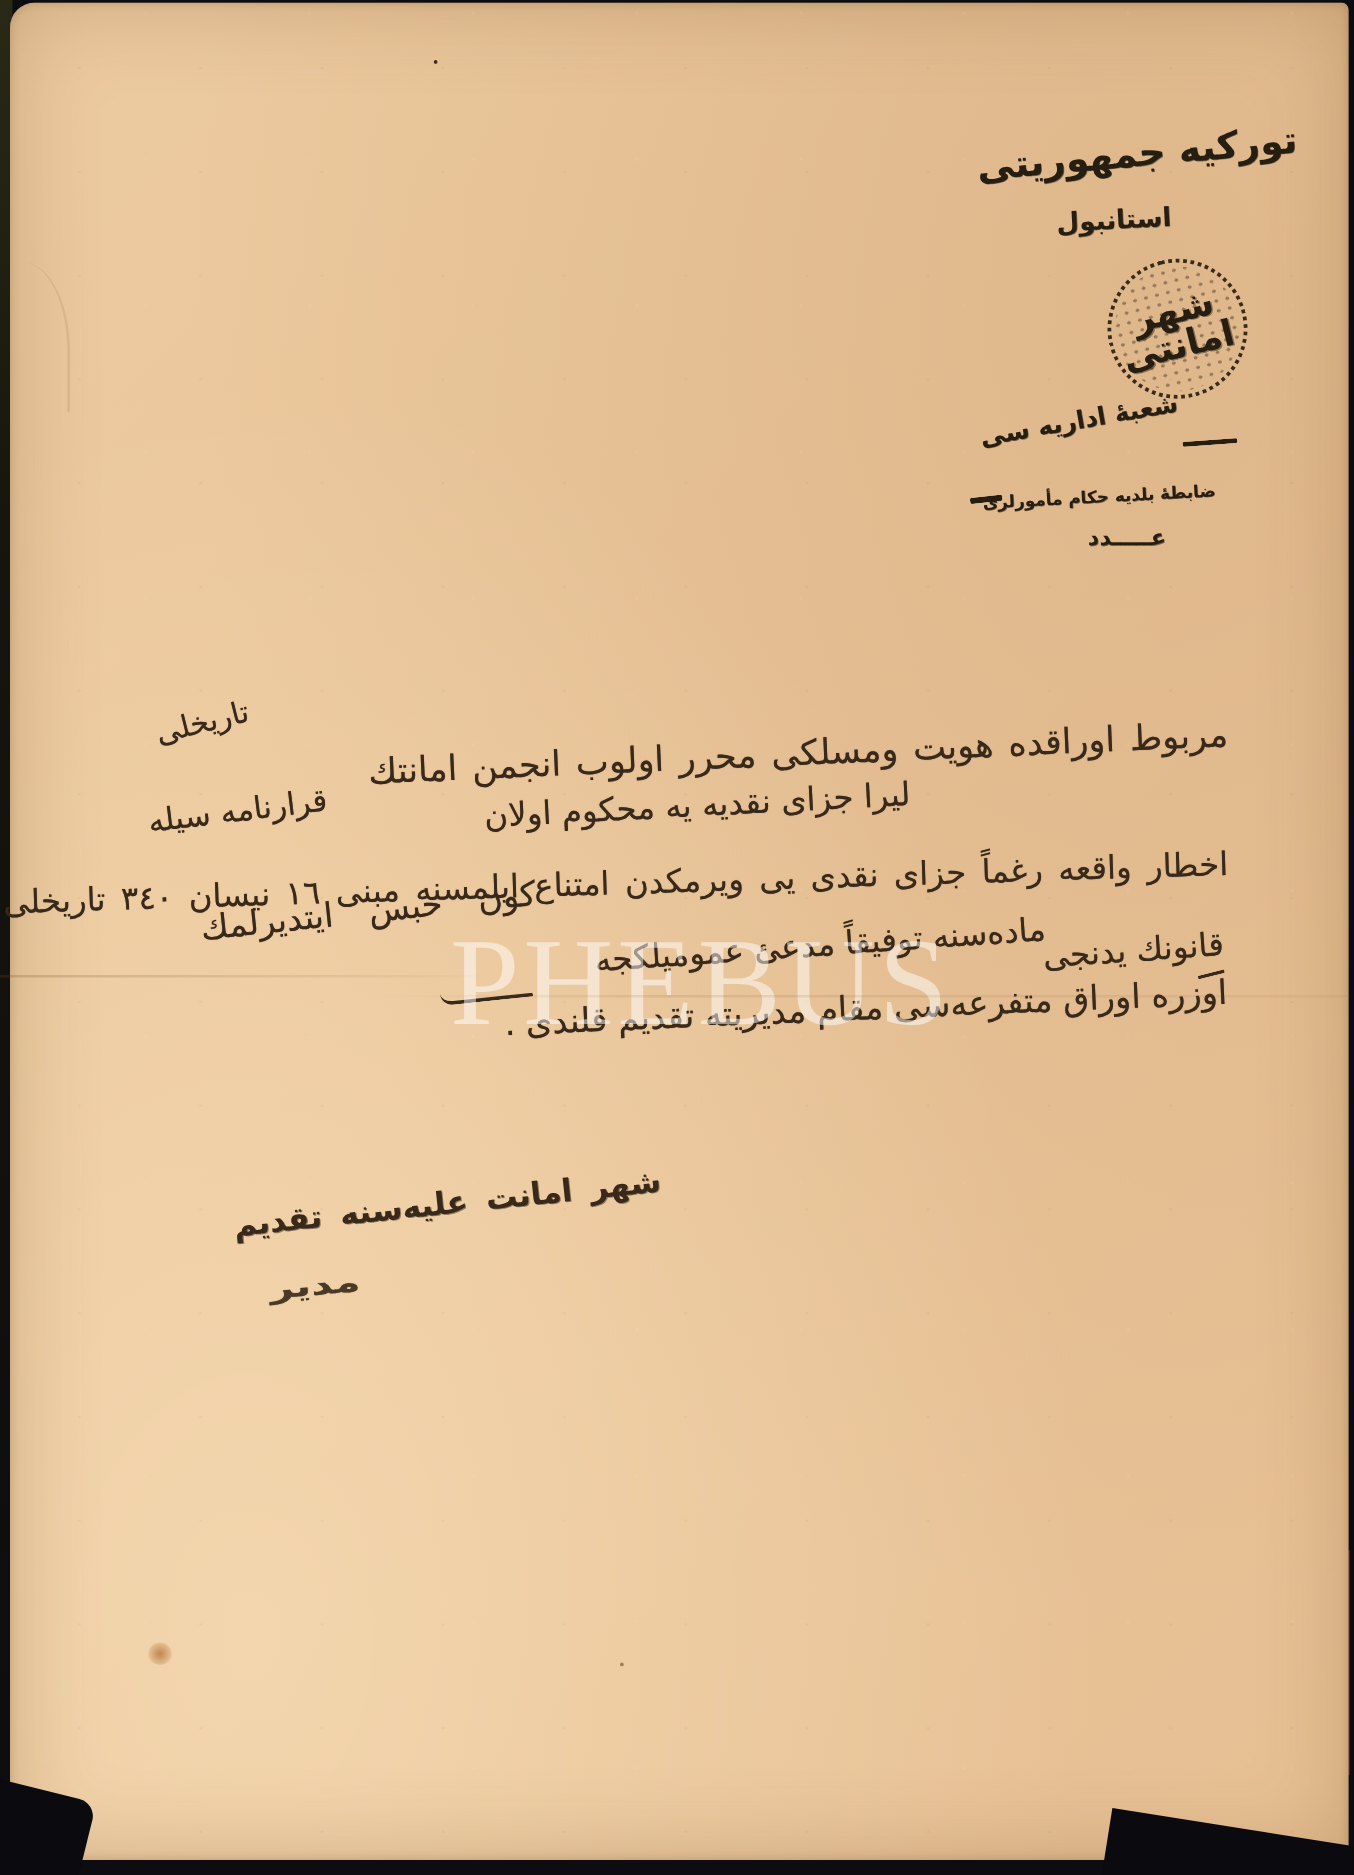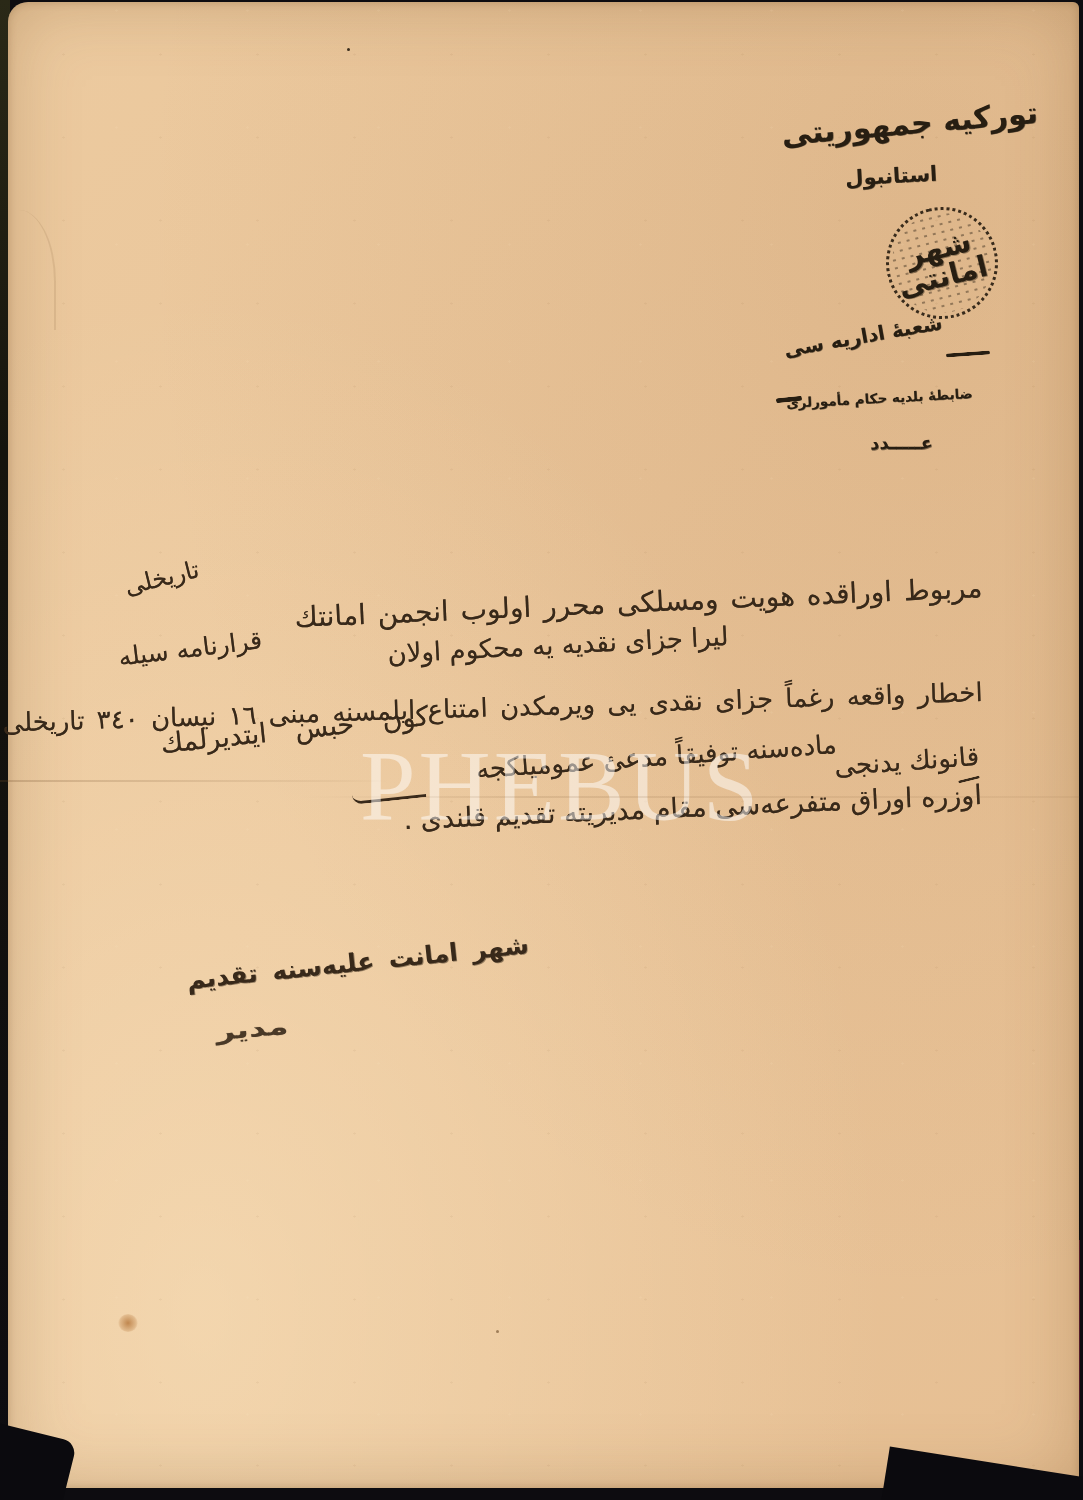--- a/index.html
+++ b/index.html
@@ -41,21 +41,21 @@
         background-image:radial-gradient(rgba(38,28,16,.75) 1.2px,transparent 1.7px);
         background-size:9px 8px;}
   .seal-text{font-weight:bold;font-size:29px;line-height:.95;color:#271e12;width:86px;
         text-align:center;direction:rtl;text-shadow:1px 1px 0 rgba(39,30,18,.45);}
   .lh3{right:140px;top:327px;font-size:20px;transform:rotate(-10deg);line-height:.95;}
   .dash-right{position:absolute;left:946px;top:352px;width:44px;height:0;
         border-top:4px solid #271e12;transform:rotate(-4deg);border-radius:2px;}
   .lh4{right:110px;top:390px;font-size:13.5px;transform:rotate(-3deg);letter-spacing:-.3px;}
   .dash-left{position:absolute;left:776px;top:397px;width:26px;height:0;
         border-top:5px solid #271e12;transform:rotate(-6deg);border-radius:2px;}
-  .lh5{right:150px;top:432px;font-size:18px;letter-spacing:1px;}
+  .lh5{right:150px;top:420px;font-size:18px;letter-spacing:1px;}
   
   .hw{font-size:26px;}
   .b-l1-left{left:124px;top:564px;font-size:24px;transform:rotate(-14deg);}
   .b-l1-main{right:101px;top:571px;font-size:28px;transform:rotate(-2.5deg);transform-origin:right center;word-spacing:3px;}
   .b-l2-left{left:118px;top:634px;font-size:25px;transform:rotate(-7deg);}
   .b-l2-mid{right:355px;top:621px;font-size:26px;transform:rotate(-3deg);transform-origin:right center;}
   .b-l3{right:100px;top:677px;font-size:26px;transform:rotate(-1.8deg);transform-origin:right center;word-spacing:4px;}
   .b-l4-right{right:104px;top:741px;font-size:26px;transform:rotate(-4deg);transform-origin:right center;}
   .b-l4-mid{right:246px;top:729px;font-size:26px;transform:rotate(-4deg);transform-origin:right center;}
   .b-l4-left{left:160px;top:714px;font-size:27px;transform:rotate(-6deg);word-spacing:20px;}

